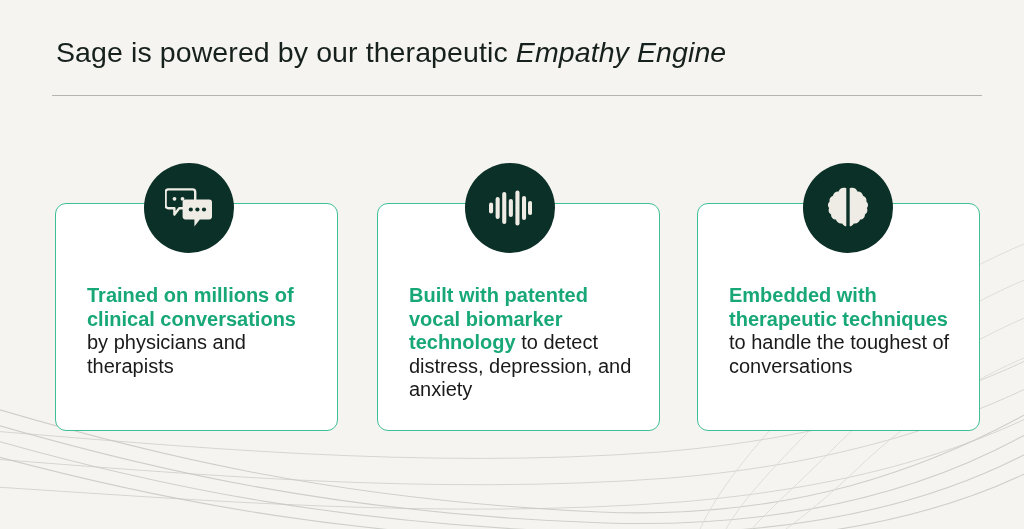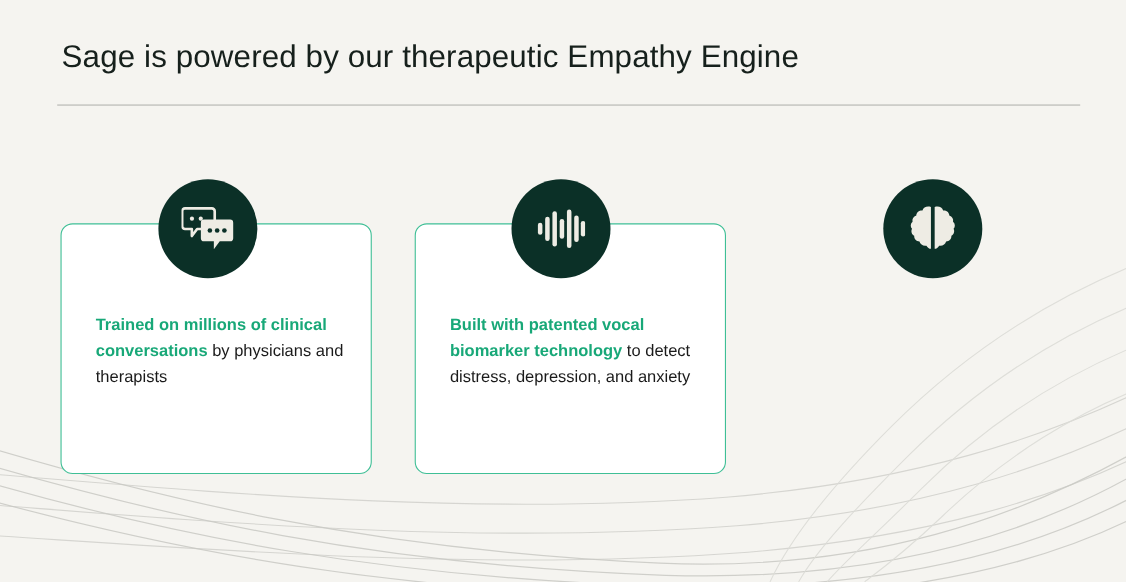--- a/index.html
+++ b/index.html
@@ -34,20 +34,21 @@
     position: absolute;
     left: 56px;
     top: 36px;
     font-size: 28.5px;
     font-weight: 400;
     color: #16201c;
     letter-spacing: 0.1px;
     white-space: nowrap;
   }
   #slide-title .em {
+    font-style: italic;
   }
   #title-divider {
     position: absolute;
     left: 52px;
     top: 95px;
     width: 930px;
     height: 1px;
     background: #b4b4b0;
   }
   .card {
@@ -62,21 +63,21 @@
   }
   #card-1 { left: 55px; }
   #card-2 { left: 377px; }
   #card-3 { left: 697px; }
 
   .card-text {
     position: absolute;
     left: 31px;
     right: 18px;
     top: 80px;
-    font-size: 15px;
+    font-size: 20px;
     line-height: 23.5px;
     color: #1a1a1a;
     font-weight: 400;
   }
   .card-text .hl {
     color: #18a878;
     font-weight: bold;
   }
 
   .icon-circle {
@@ -131,20 +132,25 @@
       <span class="hl">Trained on millions of clinical conversations</span><span> by physicians and therapists</span>
     </div>
   </div>
 
   <div class="card" id="card-2">
     <div class="card-text">
       <span class="hl">Built with patented vocal biomarker technology</span><span> to detect distress, depression, and anxiety</span>
     </div>
   </div>
 
+  <div class="card" id="card-3">
+    <div class="card-text">
+      <span class="hl">Embedded with therapeutic techniques</span><span> to handle the toughest of conversations</span>
+    </div>
+  </div>
 
   <div class="icon-circle" id="icon-circle-1">
     <svg width="48" height="42" viewBox="0 0 48 42">
       <path d="M3.2,2.4 H27.6 A2.6,2.6 0 0 1 30.2,5 V18.6 A2.6,2.6 0 0 1 27.6,21.2 H14.2 L9.4,27.6 L9.4,21.2 H3.2 A2.6,2.6 0 0 1 0.6,18.6 V5 A2.6,2.6 0 0 1 3.2,2.4 Z" fill="none" stroke="#eeece4" stroke-width="2.4" stroke-linejoin="round"></path>
       <circle cx="9.5" cy="11.8" r="1.9" fill="#eeece4"></circle>
       <circle cx="17.5" cy="11.8" r="1.9" fill="#eeece4"></circle>
       <path d="M20.4,12.6 H44.2 A2.8,2.8 0 0 1 47,15.4 V29.6 A2.8,2.8 0 0 1 44.2,32.4 H34.8 L29.4,39.6 L29.4,32.4 H20.4 A2.8,2.8 0 0 1 17.6,29.6 V15.4 A2.8,2.8 0 0 1 20.4,12.6 Z" fill="#eeece4"></path>
       <circle cx="25.8" cy="22.5" r="2.1" fill="#0b3027"></circle>
       <circle cx="32.4" cy="22.5" r="2.1" fill="#0b3027"></circle>
       <circle cx="39.0" cy="22.5" r="2.1" fill="#0b3027"></circle>

